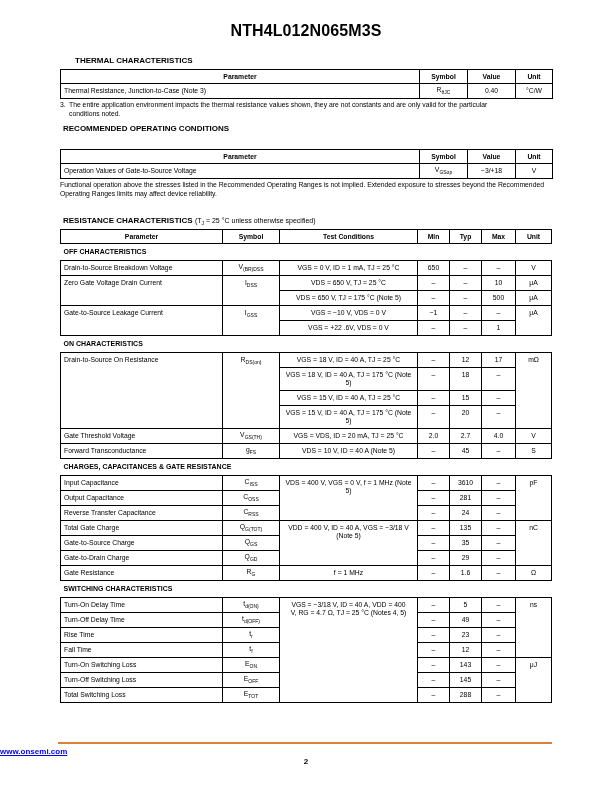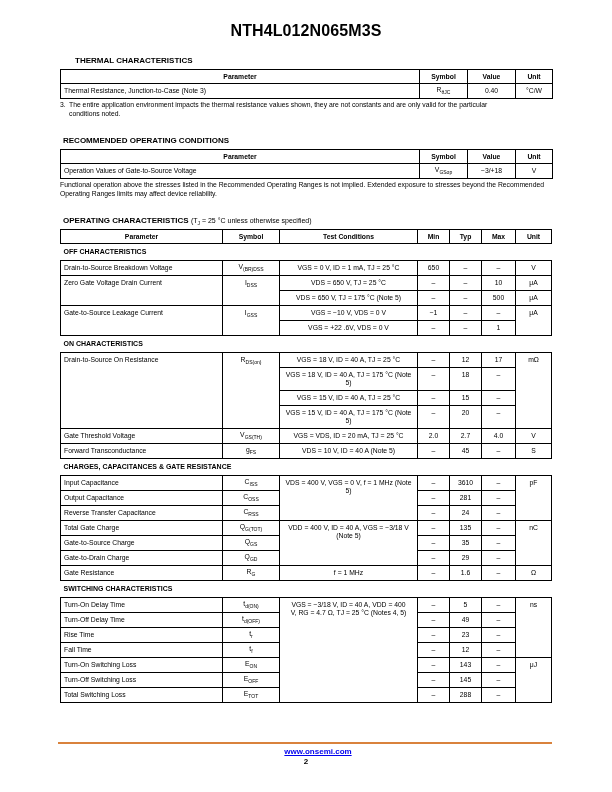--- a/index.html
+++ b/index.html
@@ -16,21 +16,21 @@
   td.c { text-align: center; }
   td.l { text-align: left; }
   td.top { vertical-align: top; padding-top: 3px; }
   td.wrap { white-space: normal; line-height: 1.15; }
   tr.group td { border: none; font-weight: bold; font-size: 7px; height: 17px; padding-left: 3px; vertical-align: middle; }
   .note { left: 60px; width: 492px; font-size: 6.8px; line-height: 1.3; }
   .note .num { display: inline-block; width: 9px; }
   .note .indent { padding-left: 9px; display: block; }
   sub { font-size: 5px; vertical-align: -1.5px; }
   .footer-rule { left: 58px; top: 742px; width: 494px; height: 2px; background: #d9823c; }
-  .footer-link { left: 0; width: 612px; top: 747px; text-align: center; font-size: 8px; font-weight: bold; color: #0000ee; text-decoration: underline; padding-left: 24px; }
+  .footer-link { left: 0; width: 612px; top: 747px; font-size: 8px; font-weight: bold; color: #0000ee; text-decoration: underline; }
   .page-num { left: 0; width: 612px; top: 757px; text-align: center; font-size: 8px; font-weight: bold; }
 </style>
 </head>
 <body>
 
 <div class="abs doc-title">NTH4L012N065M3S</div>
 
 <div class="abs sec-title" style="top:56px;margin-left:12px;">THERMAL CHARACTERISTICS</div>
 <table style="top:69px; width:492px;">
   <colgroup>
@@ -52,21 +52,21 @@
     <td class="c">0.40</td>
     <td class="c">°C/W</td>
   </tr>
 </tbody>
   </table>
 <div class="abs note" style="top:101px;">
   <span class="num">3.</span><span>The entire application environment impacts the thermal resistance values shown, they are not constants and are only valid for the particular</span>
   <span class="indent">conditions noted.</span>
 </div>
 
-<div class="abs sec-title" style="top:136px;">RECOMMENDED OPERATING CONDITIONS</div>
+<div class="abs sec-title" style="top:124px;">RECOMMENDED OPERATING CONDITIONS</div>
 <table style="top:149px; width:492px;">
   <colgroup>
       <col style="width:359px">
       <col style="width:48px">
       <col style="width:48px">
       <col style="width:37px">
     </colgroup>
   <tbody>
       <tr>
     <th>Parameter</th>
@@ -78,21 +78,21 @@
     <td class="l">Operation Values of Gate-to-Source Voltage</td>
     <td class="c"><span>V</span><sub>GSop</sub></td>
     <td class="c">−3/+18</td>
     <td class="c">V</td>
   </tr>
 </tbody>
   </table>
 <div class="abs note" style="top:181px;">Functional operation above the stresses listed in the Recommended Operating Ranges is not implied. Extended exposure to stresses beyond the Recommended Operating Ranges limits may affect device reliability.</div>
 
 <div class="abs sec-title" style="top:216px;">
-  <span>OPERATING CHARACTERISTICS</span>
+  <span>RESISTANCE CHARACTERISTICS</span>
   <span class="sub"><span>(T</span><sub>J</sub><span> = 25 °C unless otherwise specified)</span></span>
 </div>
 
 <table style="top:229px; width:491px;">
   <colgroup>
     <col style="width:162px">
       <col style="width:57px">
       <col style="width:138px">
     <col style="width:32px">
       <col style="width:32px">

